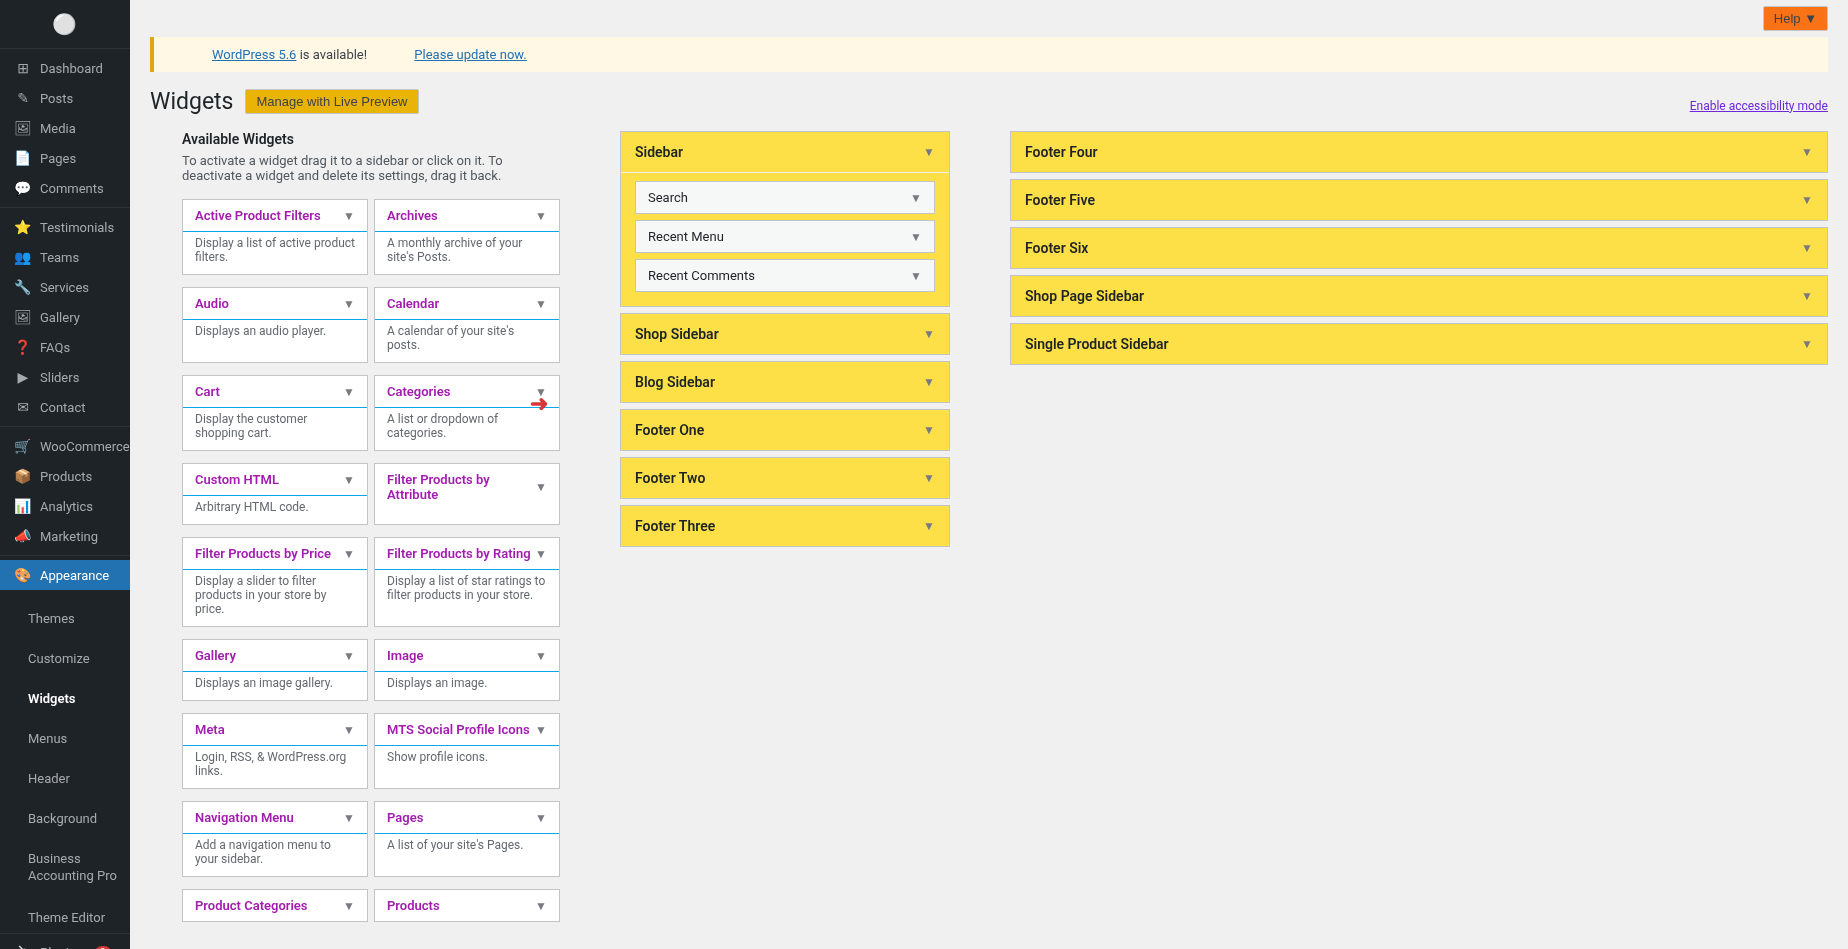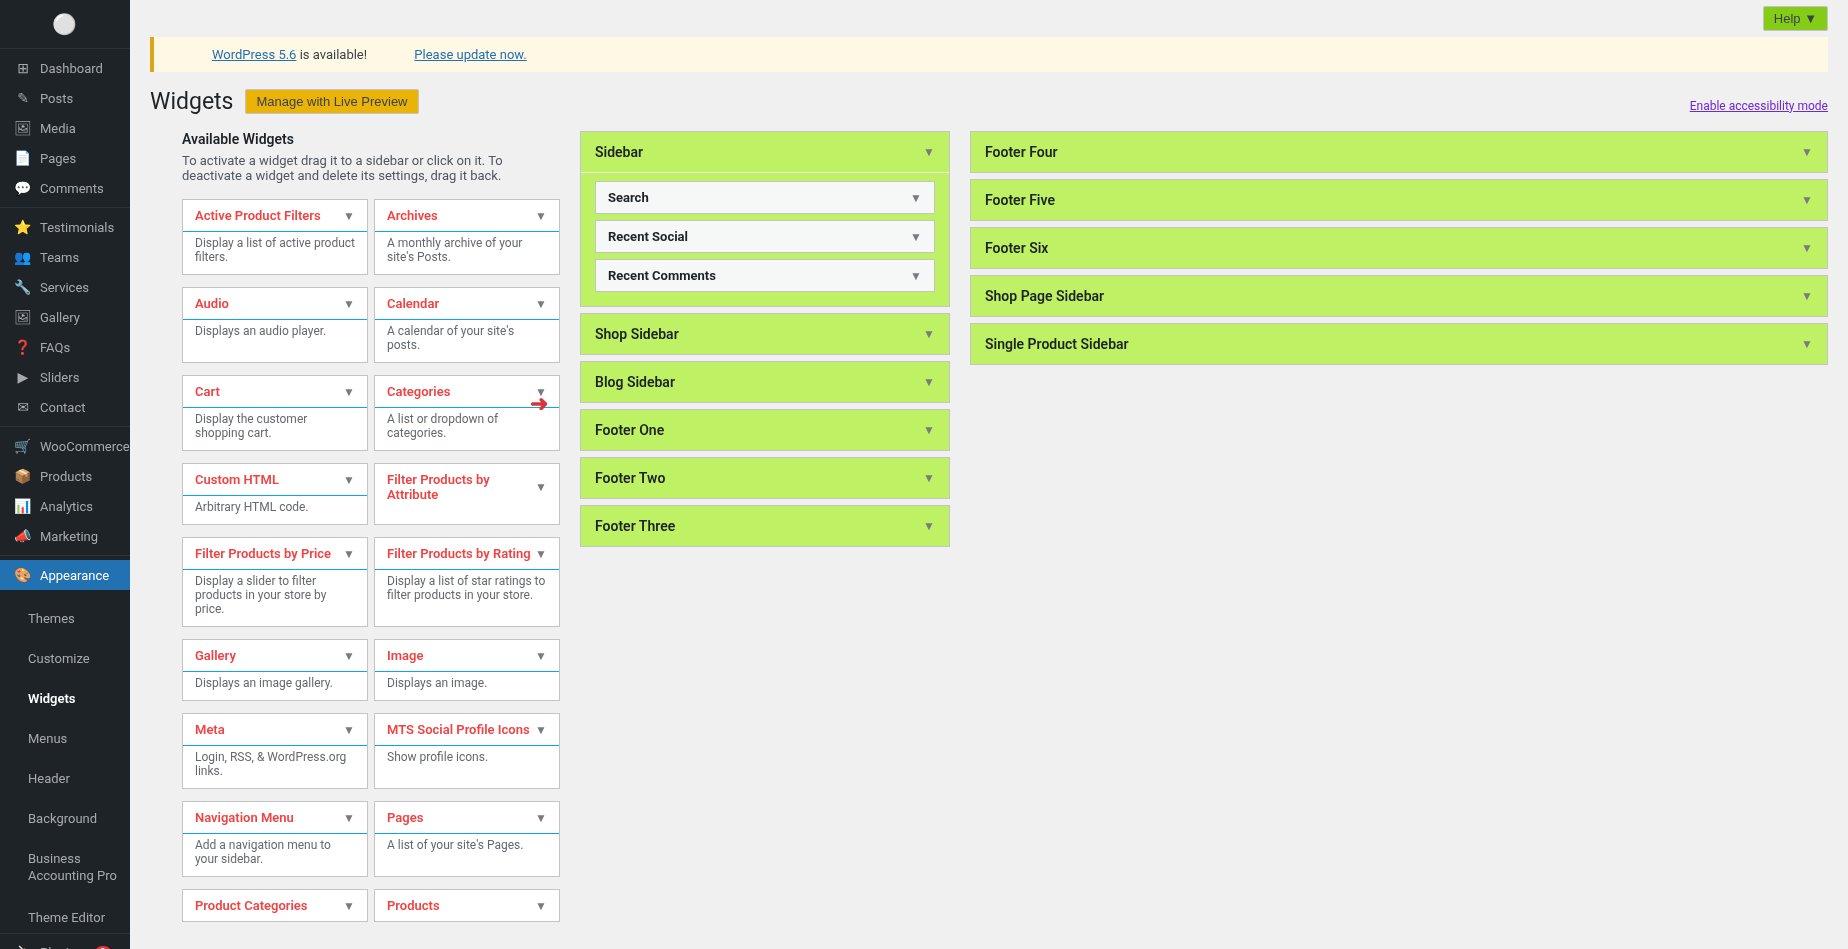--- a/index.html
+++ b/index.html
@@ -54,21 +54,21 @@
       overflow-y: auto;
       background: #f0f0f1;
     }
     #topbar {
       display: flex;
       justify-content: flex-end;
       padding: 6px 20px;
       background: #f0f0f1;
     }
     .help-btn {
-      background: #84cc16;
+      background: #f97316;
       border: 1px solid #c3c4c7;
       padding: 4px 10px;
       cursor: pointer;
       font-size: 13px;
       color: #3c434a;
       border-radius: 2px;
     }
     #content {
       padding: 0 20px 20px 20px;
     }
@@ -150,38 +150,39 @@
     .widget-header {
       display: flex;
       justify-content: space-between;
       align-items: center;
       padding: 8px 12px;
       cursor: pointer;
     }
     .widget-title {
       font-weight: 600;
       font-size: 13px;
-      color: #ef4444;
+      color: #a21caf;
     }
     .widget-desc {
       font-size: 12px;
       color: #646970;
       padding: 4px 12px 10px 12px;
       border-top: 1px solid #0ea5e9;
     }
     .chevron-icon {
       color: #787c82;
       font-size: 12px;
     }
 
     
     .sidebar-section {
-      background: #bef264;
+      background: #fde047;
       border: 1px solid #c3c4c7;
       margin-bottom: 6px;
+      margin-left: 40px;
     }
     .sidebar-section-header {
       display: flex;
       justify-content: space-between;
       align-items: center;
       padding: 12px 14px;
       cursor: pointer;
       font-weight: 600;
       font-size: 14px;
       color: #1d2327;
@@ -195,21 +196,21 @@
       border: 1px solid #c3c4c7;
       margin-bottom: 6px;
     }
     .sidebar-widget-header {
       display: flex;
       justify-content: space-between;
       align-items: flex-end;
       padding: 8px 12px;
       cursor: pointer;
       font-size: 13px;
-      font-weight: 700;
+      font-weight: 400;
       color: #1d2327;
     }
 
     
     .arrow-pointer {
       color: #d63638;
       font-size: 22px;
       font-weight: 900;
     }
 
@@ -507,21 +508,21 @@
           </div>
           <div class="sidebar-section-inner">
             <div class="sidebar-widget">
               <div class="sidebar-widget-header">
                 <span>Search</span>
                 <span class="chevron-icon">▼</span>
               </div>
             </div>
             <div class="sidebar-widget">
               <div class="sidebar-widget-header">
-                <span>Recent Social</span>
+                <span>Recent Menu</span>
                 <span class="chevron-icon">▼</span>
               </div>
             </div>
             <div class="sidebar-widget">
               <div class="sidebar-widget-header">
                 <span>Recent Comments</span>
                 <span class="chevron-icon">▼</span>
               </div>
             </div>
           </div>

